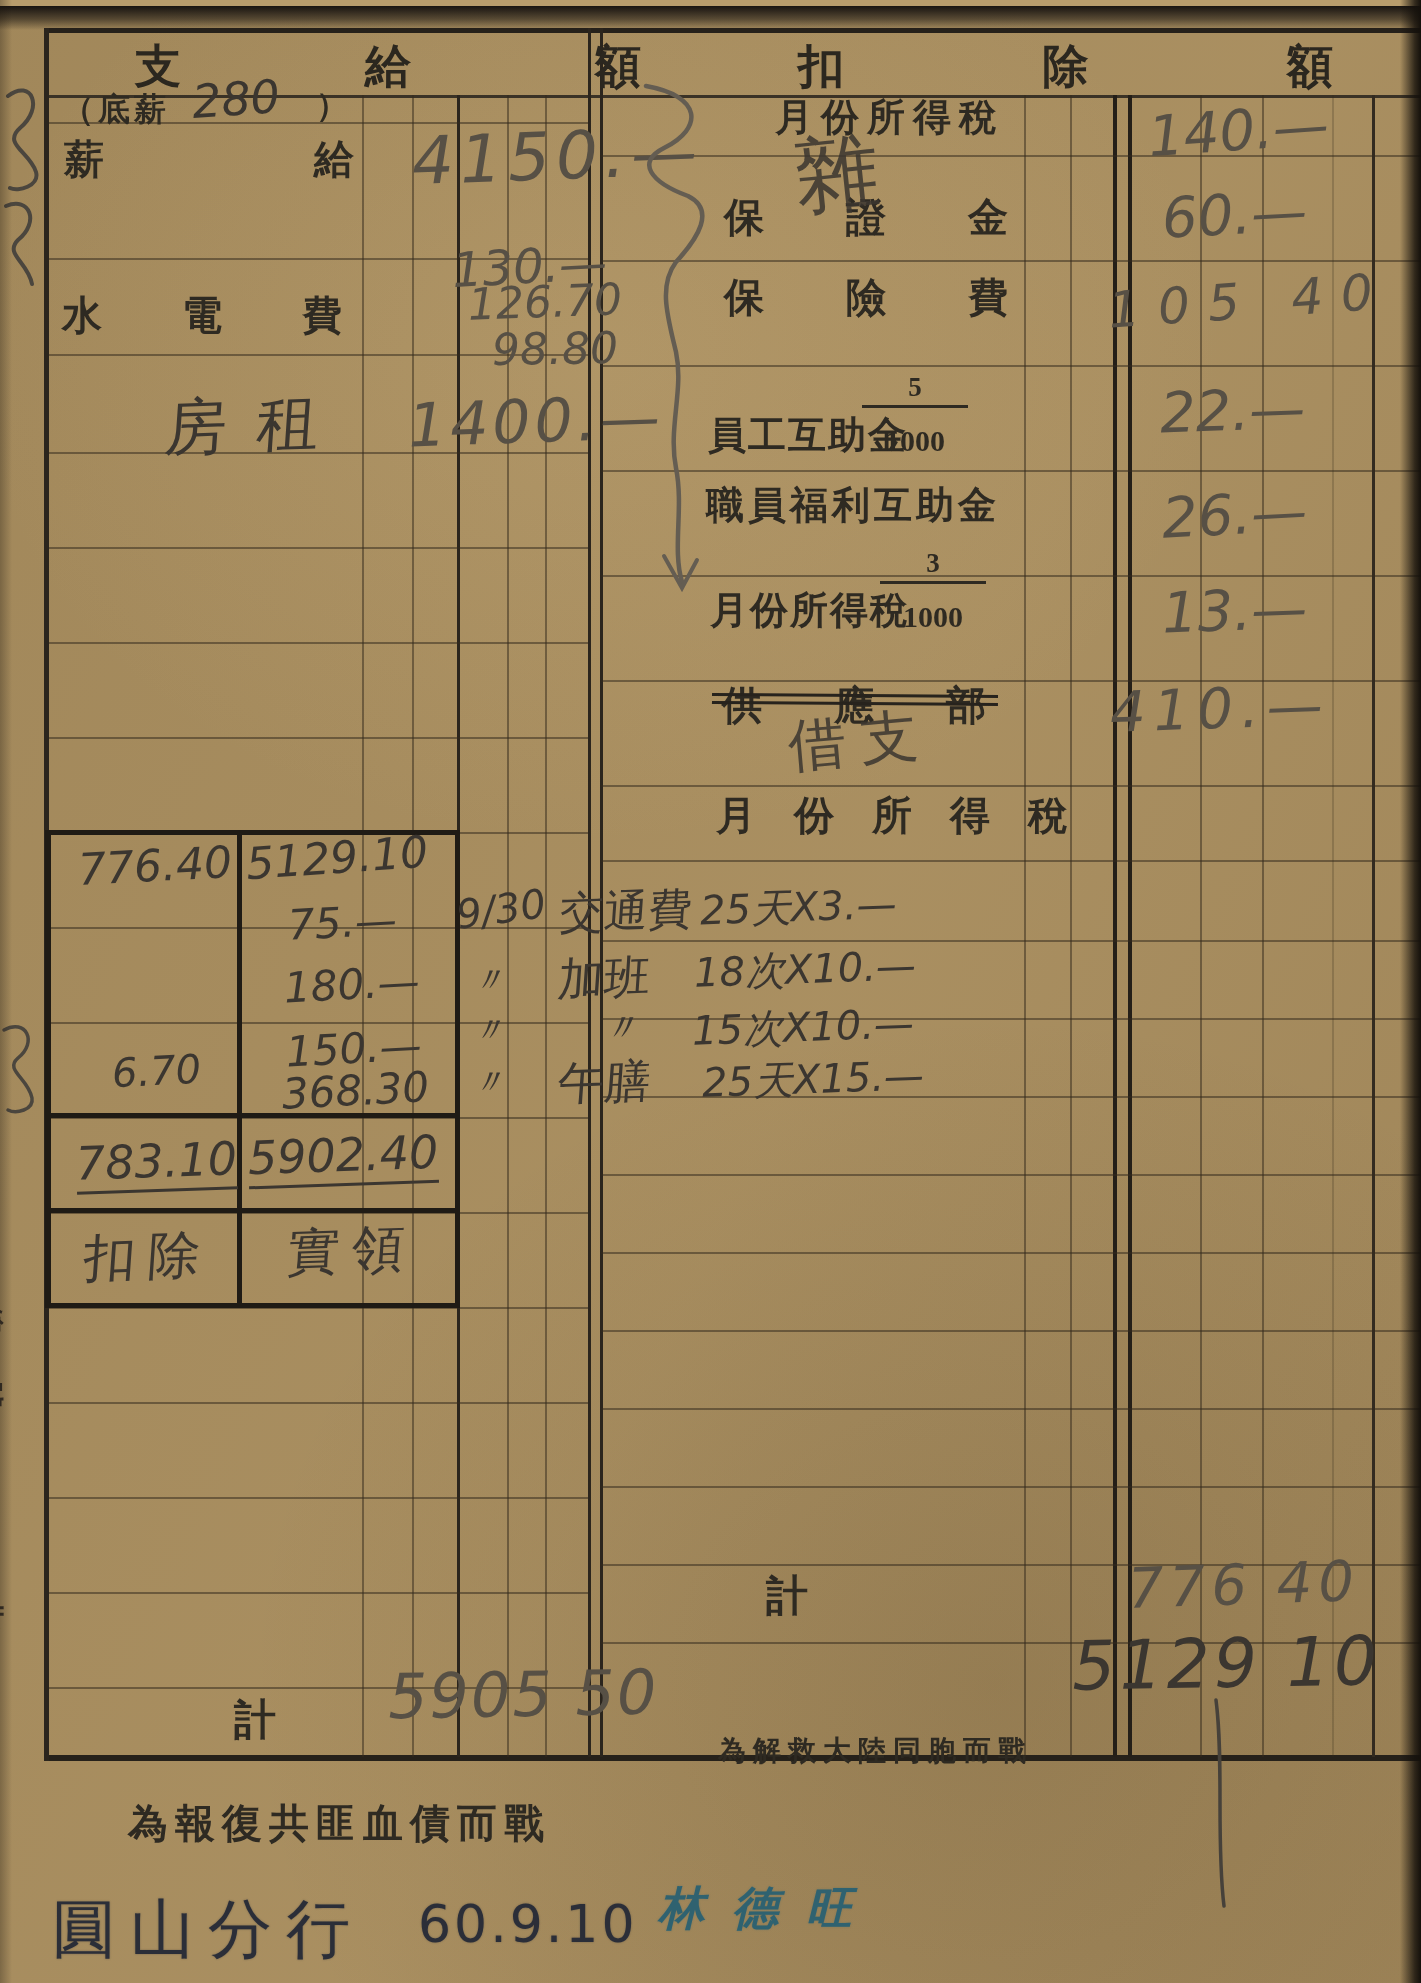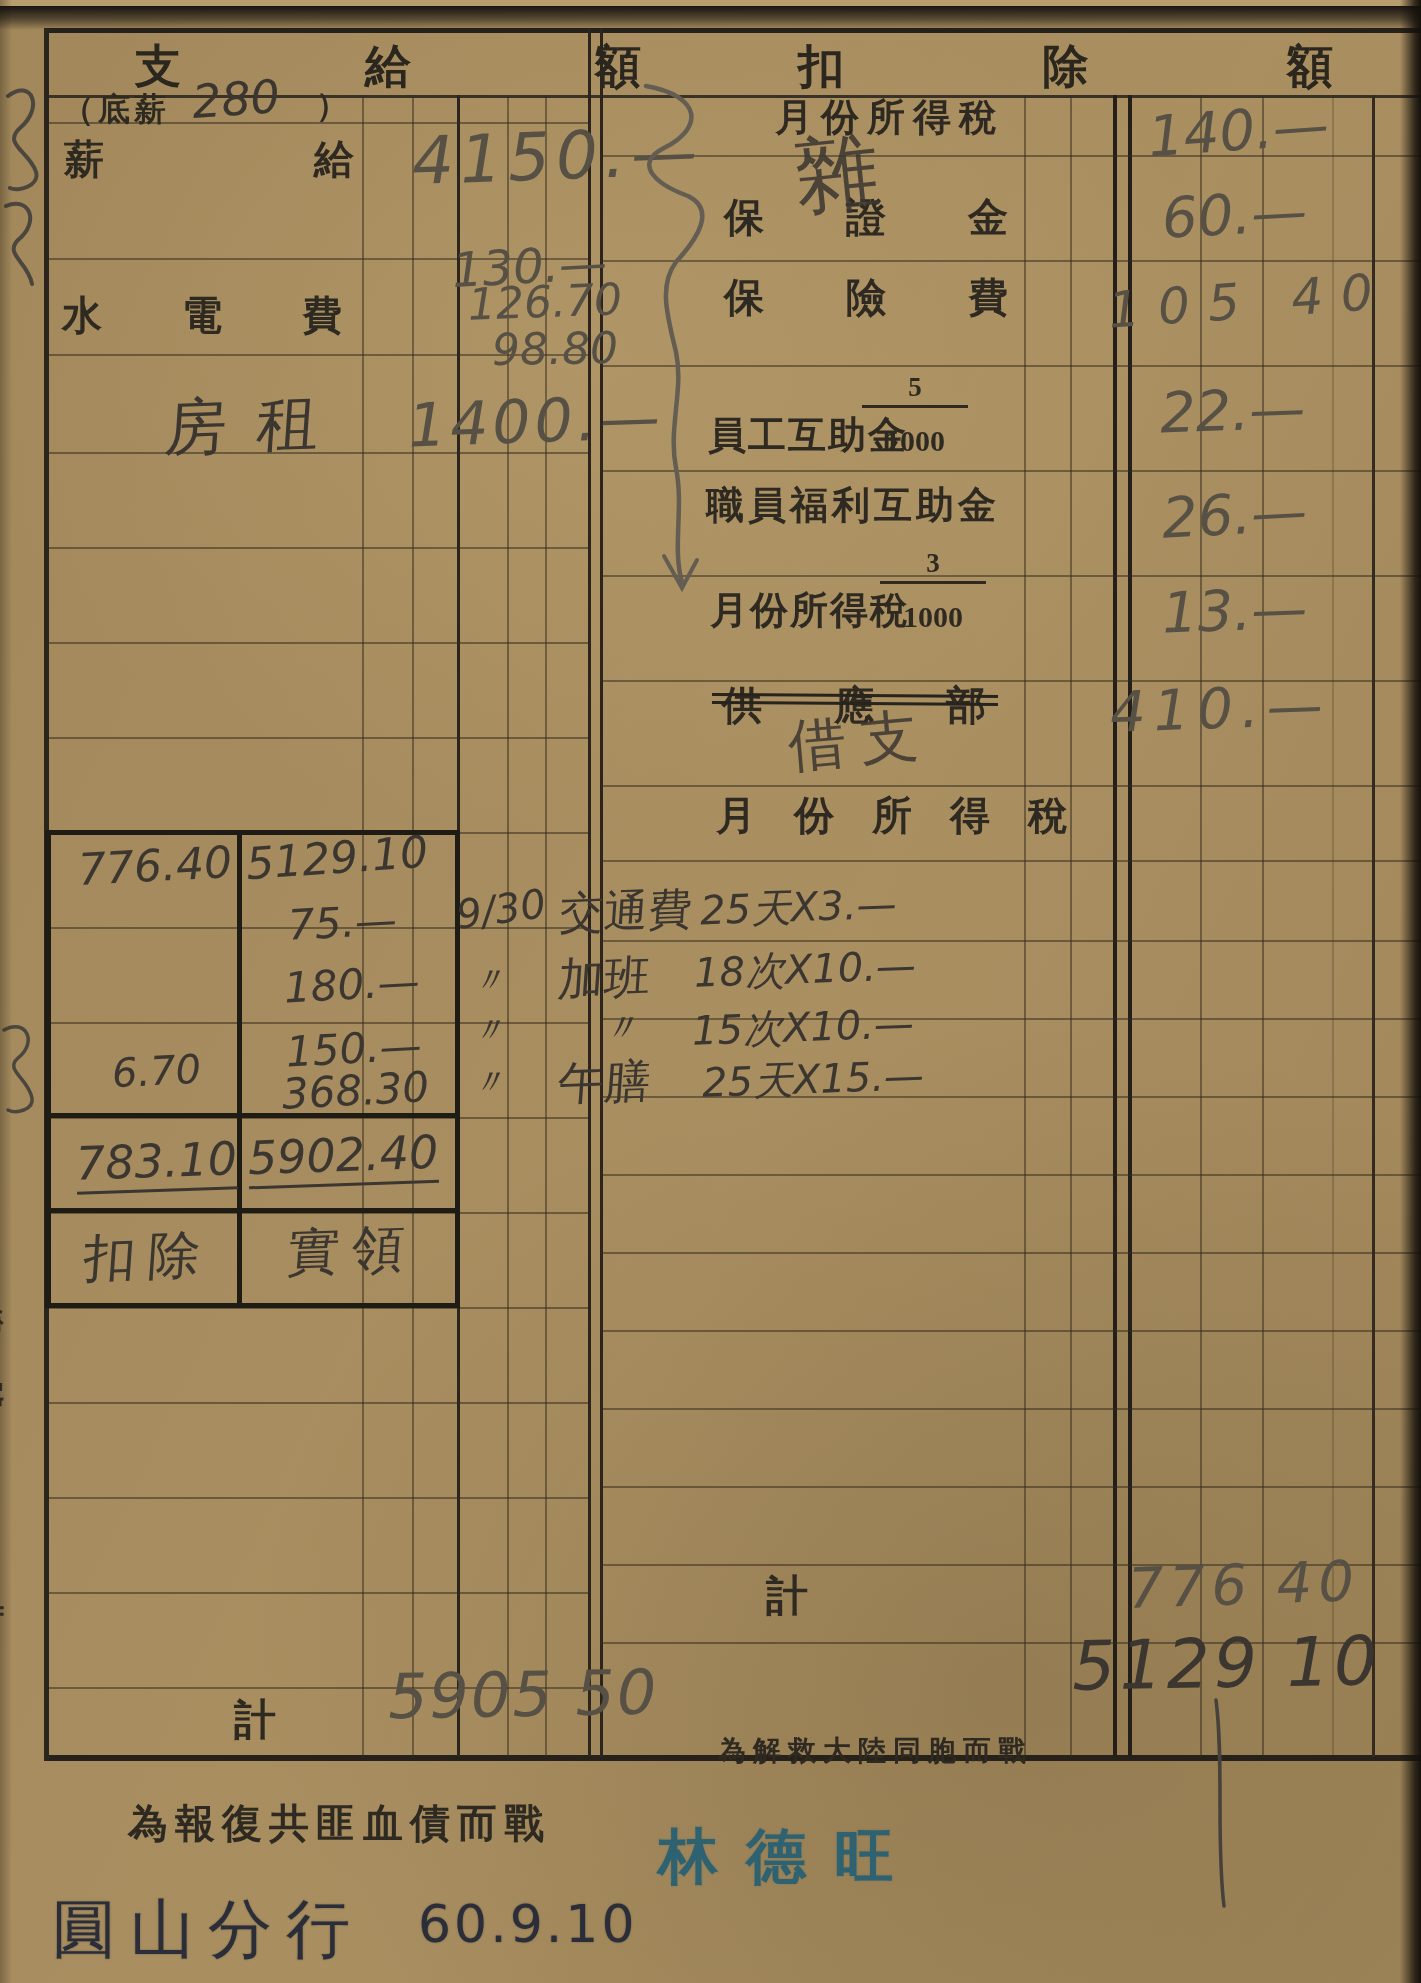--- a/index.html
+++ b/index.html
@@ -203,21 +203,21 @@
 
   <div class="hwd" style="left:470px;top:1058px;font-size:36px;">〃</div>
   <div class="hwd cjkhw" style="left:558px;top:1052px;font-size:46px;">午膳</div>
   <div class="hwd" style="left:702px;top:1052px;font-size:40px;transform:rotate(-2deg);">25天X15.—</div>
 
   <div class="p" style="left:128px;top:1796px;font-size:40px;letter-spacing:7px;">為報復共匪血債而戰</div>
   <div class="p" style="left:718px;top:1732px;font-size:28px;letter-spacing:7px;">為解救大陸同胞而戰</div>
 
   <div class="stampb" style="left:52px;top:1886px;font-size:64px;letter-spacing:14px;">圓山分行</div>
   <div class="stampb" style="left:418px;top:1894px;font-size:52px;letter-spacing:3px;font-family:'DejaVu Sans',sans-serif;">60.9.10</div>
-  <div class="stampt" style="left:658px;top:1817px;font-size:60px;letter-spacing:28px;">林德旺</div>
+  <div class="stampt" style="left:658px;top:1878px;font-size:46px;letter-spacing:28px;font-style:italic;">林德旺</div>
 
   <div class="vert" style="left:8px;top:1306px;font-size:27px;letter-spacing:2px;">總106號 60. 4. 30,000(北)</div>
 
   <svg class="scribbles" width="1421" height="1983" viewBox="0 0 1421 1983">
     <path d="M646,86 C702,96 704,128 664,148 C636,162 650,182 688,196 C716,210 698,238 676,262 C658,286 668,318 676,352 C684,390 668,428 676,468 C684,508 672,548 682,582" fill="none" stroke="#645d52" stroke-width="4.5" stroke-linecap="round"></path>
     <path d="M664,556 L682,588 L697,560" fill="none" stroke="#645d52" stroke-width="4" stroke-linecap="round"></path>
     <path d="M8,96 C32,78 44,108 20,128 C2,144 30,152 36,172 C40,186 18,192 10,188 M6,206 C30,196 40,222 18,240 C4,254 28,262 32,284" fill="none" stroke="#4b463e" stroke-width="4" stroke-linecap="round"></path>
     <path d="M4,1030 C26,1018 38,1042 18,1058 C4,1070 28,1078 32,1098 C34,1110 16,1114 8,1110" fill="none" stroke="#4b463e" stroke-width="3.5" stroke-linecap="round"></path>
     <path d="M1216,1700 C1224,1762 1216,1842 1224,1906" fill="none" stroke="#46413a" stroke-width="3.5" stroke-linecap="round"></path>
   </svg>

